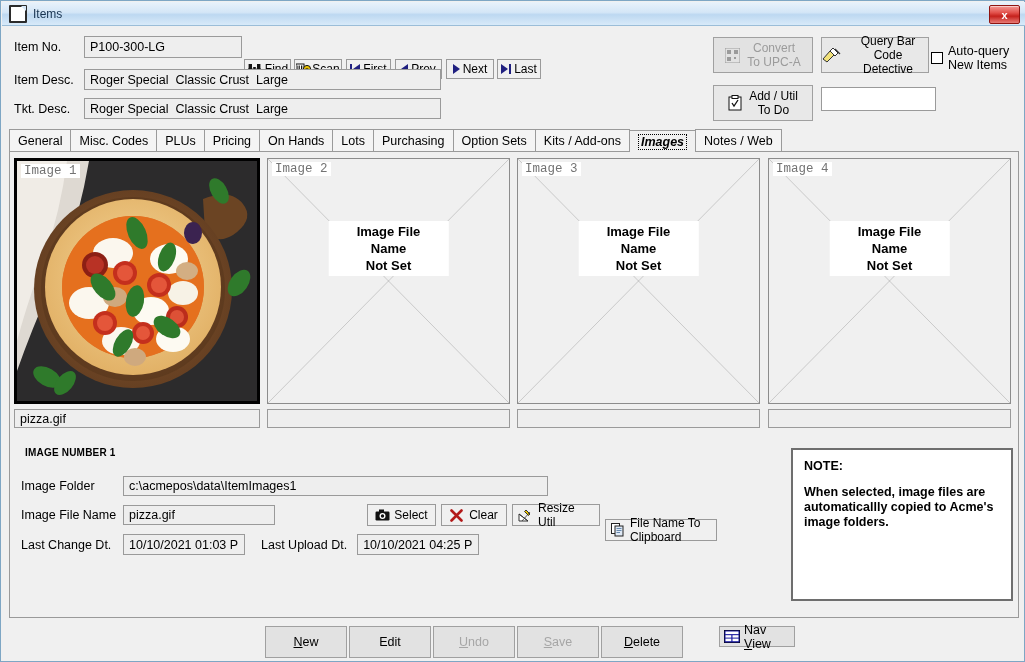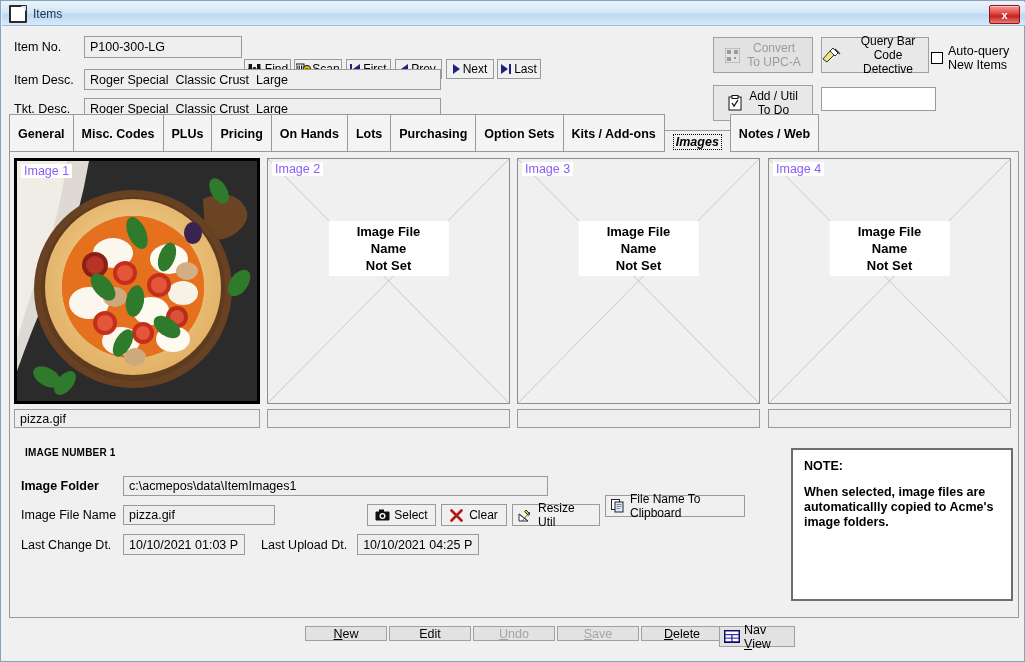--- a/index.html
+++ b/index.html
@@ -64,24 +64,24 @@
     background:#e2e2e2;border:1px solid #a0a0a0;box-sizing:border-box;
     display:flex;align-items:center;justify-content:center;gap:7px;
     font-size:12px;line-height:14px;text-align:center;cursor:pointer;color:#000;
   }
   .cbtn.dis{color:#9b9b9b;}
   .cbtn.live{background:#e8e8e8;}
   .cbtn .txt{white-space:pre-line;}
   
   .tabstrip{position:absolute;left:8px;top:129px;width:1010px;height:22px;display:flex;align-items:flex-end;}
   .tab{
-    height:38px;box-sizing:border-box;padding:0 8px;
+    height:23px;box-sizing:border-box;padding:0 8px;
     display:flex;align-items:center;font-size:12.5px;
     background:#f4f4f4;border:1px solid #9a9a9a;border-bottom:none;
-    margin-right:-1px;cursor:pointer;color:#000;font-weight:bold;
+    margin-right:-1px;cursor:pointer;color:#000;
   }
   .tab.active{
     background:#f0f0f0;font-style:italic;font-weight:bold;
     height:22px;position:relative;z-index:3;
   }
   .tab.active .inner{border:1px dotted #000;padding:0 2px;}
   
   .panelbody{
     position:absolute;left:8px;top:150px;width:1010px;height:467px;
     background:#f0f0f0;border:1px solid #9a9a9a;box-sizing:border-box;
@@ -89,21 +89,21 @@
   
   .imgcell{position:absolute;box-sizing:border-box;}
   .imgbox{
     position:absolute;left:0;top:0;width:100%;height:246px;box-sizing:border-box;
     background:#f0f0f0;border:1px solid #8c8c8c;overflow:hidden;
   }
   .imgbox.selected{border:3px solid #000;}
   .xline{position:absolute;left:0;top:0;width:100%;height:100%;}
   .imglabel{
     position:absolute;left:4px;top:3px;background:#fff;padding:0 3px;
-    font-size:12.5px;z-index:4;color:#8b5cf6;
+    font-size:12.5px;z-index:4;color:#737373;font-family:Liberation Mono, monospace;
   }
   .notset{
     position:absolute;left:50%;top:62px;transform:translateX(-50%);
     background:#fff;padding:2px 10px;text-align:center;
     font-weight:bold;font-size:13px;line-height:17px;z-index:4;white-space:pre-line;color:#000;
   }
   .fnbox{
     position:absolute;top:251px;left:0;width:100%;height:19px;
     background:#eeeeee;border:1px solid #9a9a9a;box-sizing:border-box;
     font-size:12.5px;padding:2px 5px;color:#000;
@@ -116,24 +116,24 @@
   
   .notebox{
     position:absolute;left:781px;top:296px;width:222px;height:153px;
     background:#fff;border:2px solid #6e6e6e;box-sizing:border-box;padding:9px 11px;
     font-size:12.5px;font-weight:bold;line-height:15px;color:#000;
   }
   .notebox p{margin:0 0 11px 0;}
   .notebox p:last-child{margin-bottom:0;}
   
   .bbtn{
-    position:absolute;width:82px;height:15px;background:#e2e2e2;
+    position:absolute;width:82px;height:32px;background:#e2e2e2;
     border:1px solid #a0a0a0;box-sizing:border-box;
     display:flex;align-items:center;justify-content:center;
-    font-size:12.5px;cursor:pointer;color:#000;margin-left:40px;
+    font-size:12.5px;cursor:pointer;color:#000;
   }
   .bbtn.dis{color:#a6a6a6;}
   .bbtn u{text-underline-offset:1px;}
   .navview{
     position:absolute;left:718px;top:625px;width:76px;height:21px;
     background:#e2e2e2;border:1px solid #a0a0a0;box-sizing:border-box;
     display:flex;align-items:center;gap:4px;padding-left:4px;
     font-size:12.5px;cursor:pointer;color:#000;
   }
   .cb{width:12px;height:12px;border:1.5px solid #000;background:#fff;box-sizing:border-box;cursor:pointer;}
@@ -402,21 +402,21 @@
 Not Set</div>
             <div class="imglabel">Image 4</div>
           </div>
           <div class="fnbox"></div>
         </div>
       </div>
 
     <div class="imgnum">IMAGE NUMBER 1</div>
 
     <div class="frow" style="left:11px;top:324px;">
-      <span class="lbl" style="width:102px;font-weight:bold;">Image Folder</span>
+      <span class="lbl" style="width:102px;">Image Folder</span>
       <input class="tb" style="width: 425px; height: 20px;" value="c:\acmepos\data\ItemImages1">
     </div>
 
     <div class="frow" style="left:11px;top:353px;">
       <span class="lbl" style="width:102px;">Image File Name</span>
       <input class="tb" style="width: 152px; height: 20px;" value="pizza.gif">
     </div>
 
     <div class="nbtn" style="position:absolute;left:357px;top:352px;width:69px;height:22px;gap:4px;">
       <span style="line-height:0;">
@@ -444,21 +444,21 @@
         <svg width="15" height="13" viewBox="0 0 15 13">
             <path d="M1 12 L1 5 L10 12 Z" fill="#fff" stroke="#333"></path>
             <path d="M1 5 L10 12" stroke="#333"></path>
             <path d="M8 1 L12 5 L10.5 6.5 L6.5 2.5 Z" fill="#e8c100" stroke="#333"></path>
             <path d="M4 12 L12 3" stroke="#333" stroke-width=".8"></path>
           </svg>
       </span>
       <span>Resize Util</span>
     </div>
 
-    <div class="nbtn" style="position:absolute;left:595px;top:343px;width:140px;height:22px;gap:5px;">
+    <div class="nbtn" style="position:absolute;left:595px;top:367px;width:112px;height:22px;gap:5px;">
       <span style="line-height:0;">
         <svg width="14" height="14" viewBox="0 0 14 14">
             <rect x="0.5" y="0.5" width="8" height="10" fill="#fff" stroke="#222"></rect>
             <rect x="4" y="3" width="8" height="10" fill="#dfe9f5" stroke="#222"></rect>
             <path d="M5.5 5.5 H10.5 M5.5 7.5 H10.5 M5.5 9.5 H9" stroke="#5a7fa8" stroke-width=".9"></path>
           </svg>
       </span>
       <span>File Name To Clipboard</span>
     </div>
 

